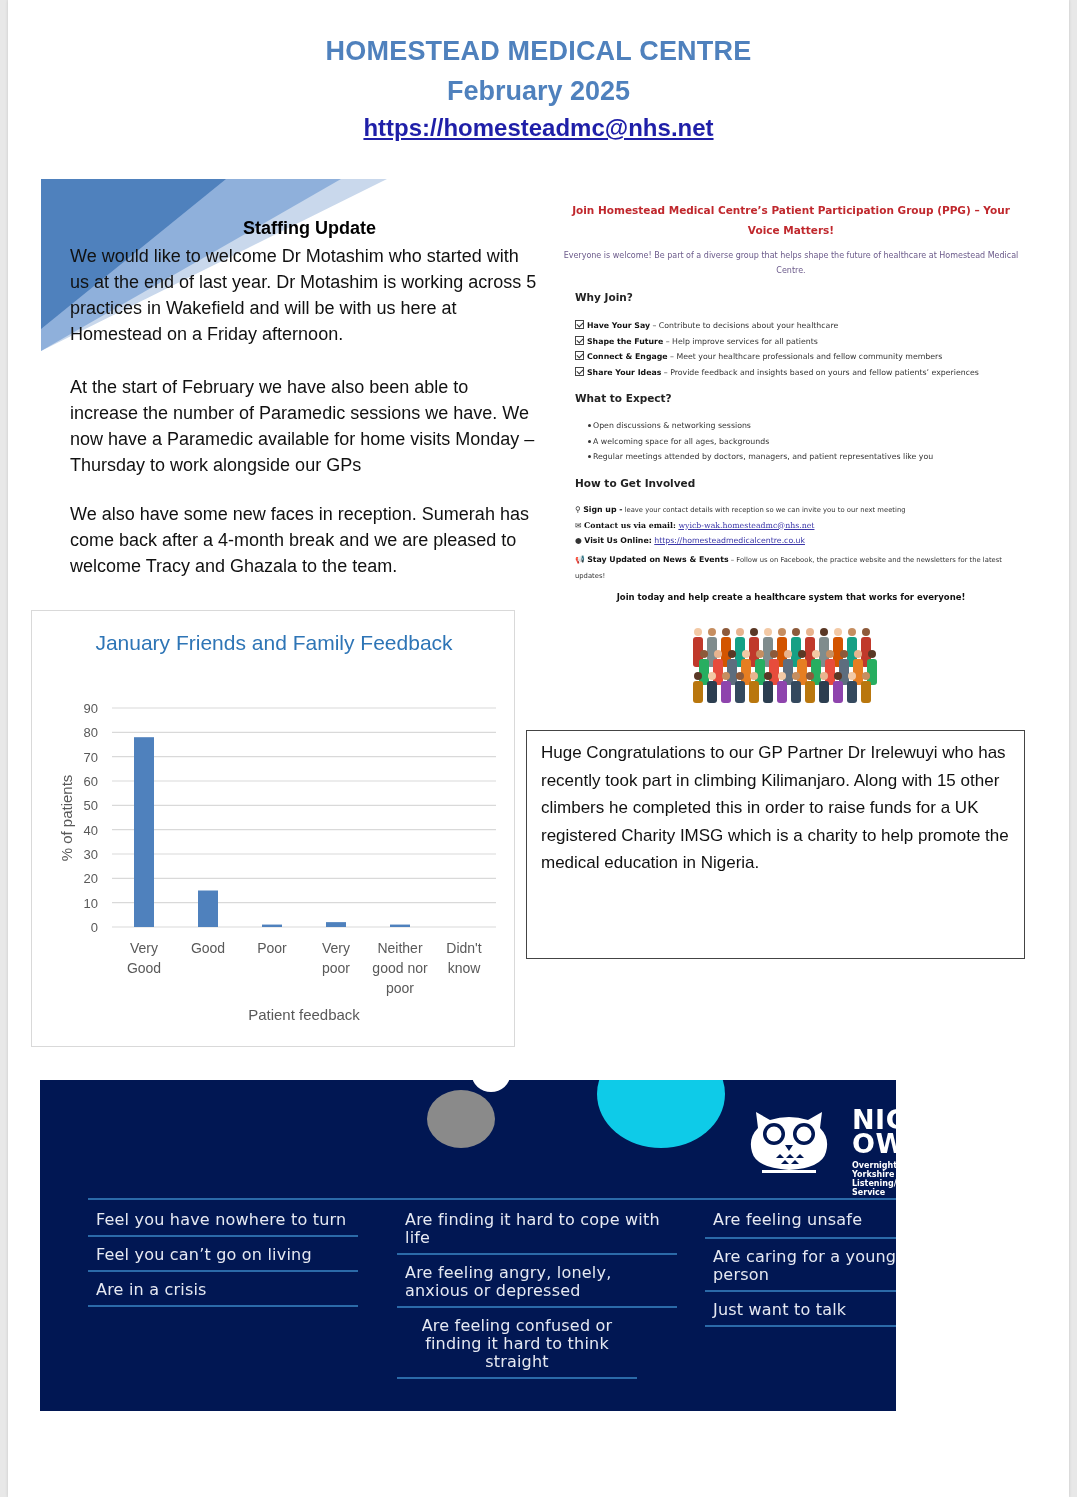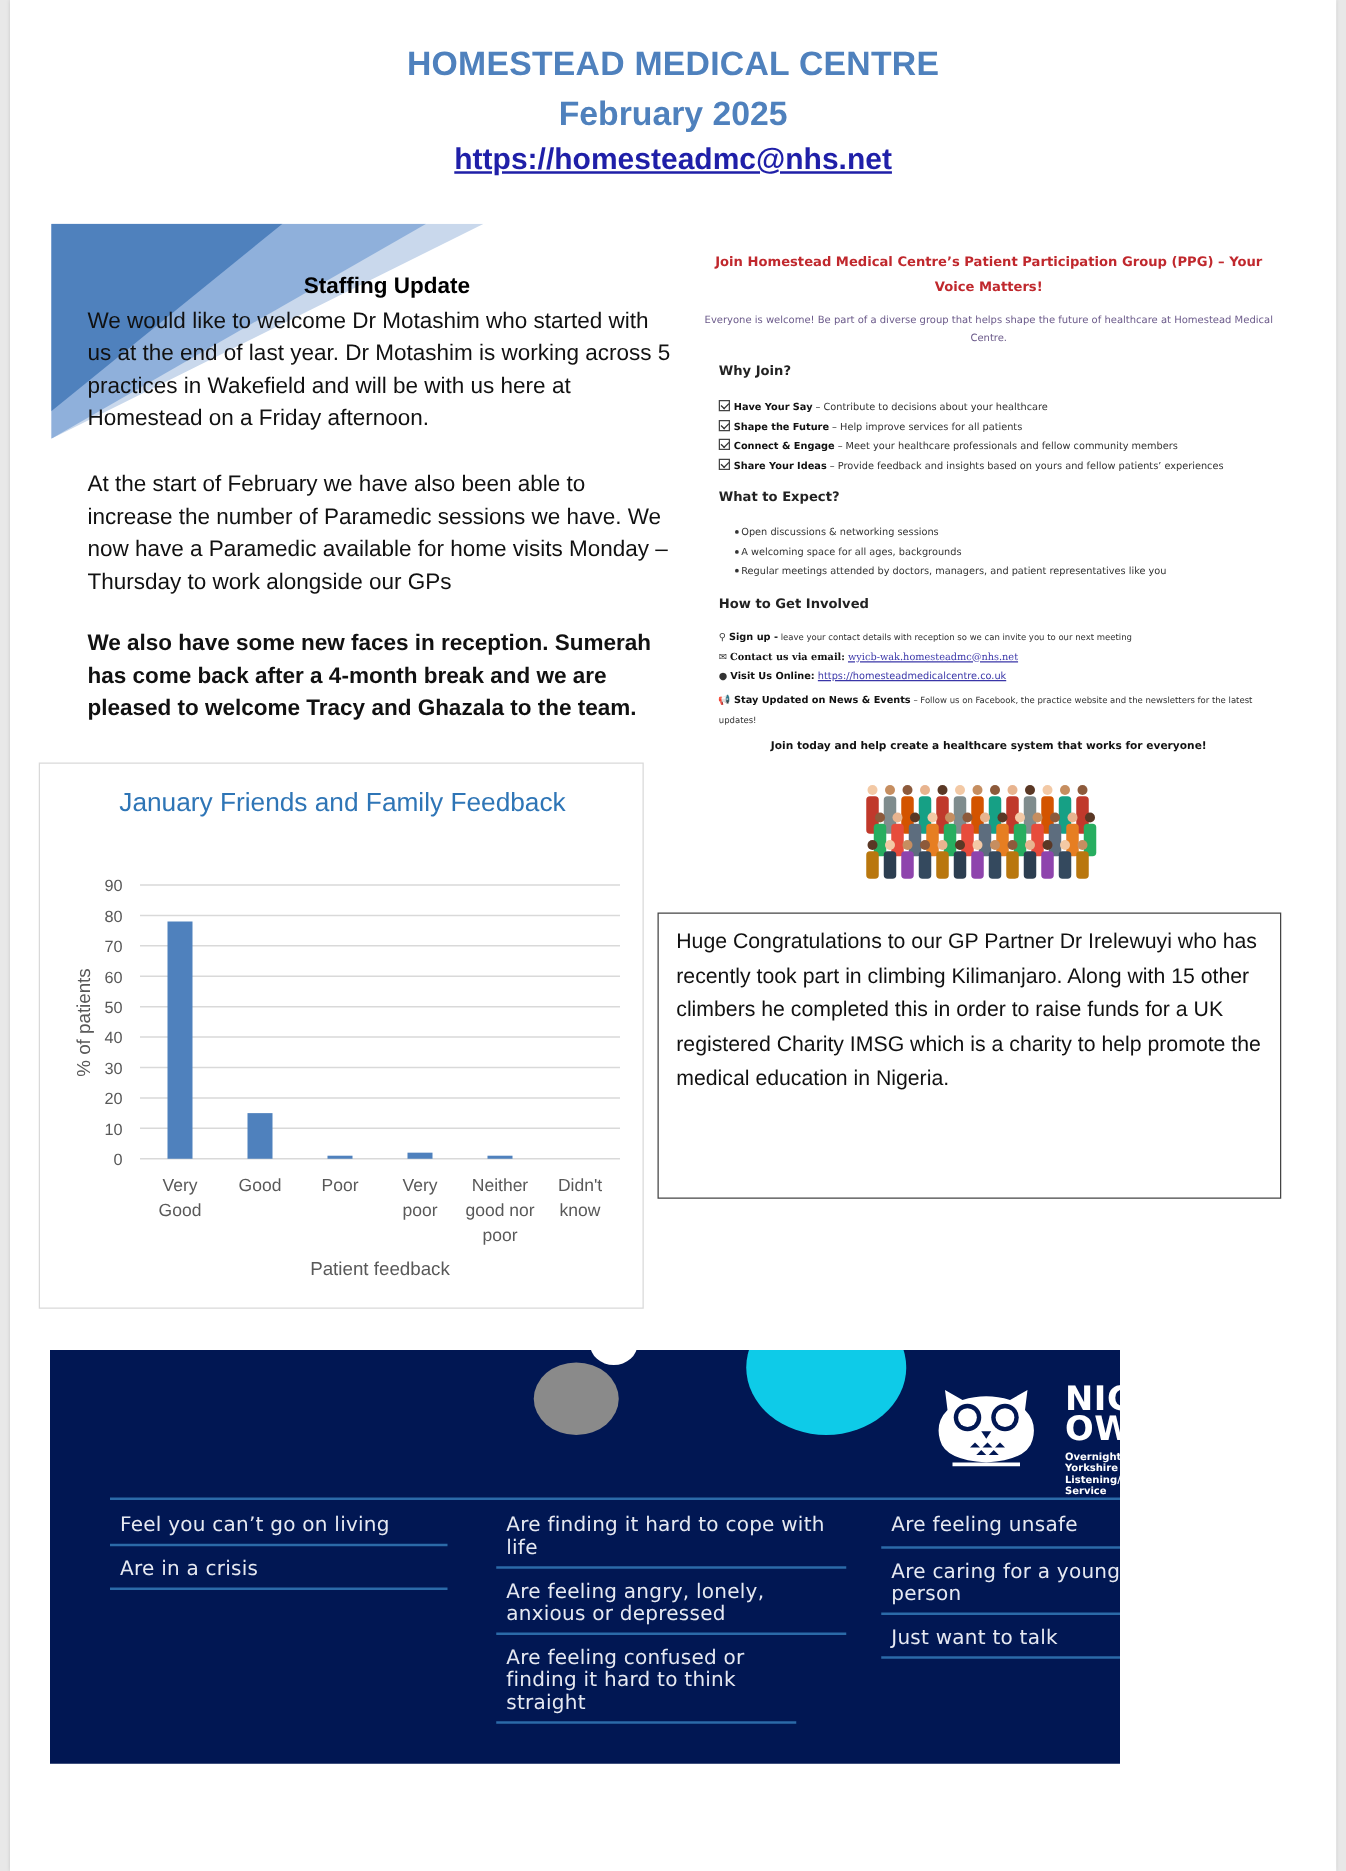--- a/index.html
+++ b/index.html
@@ -12,21 +12,21 @@
   .hdr-title { top: 36px; font-size: 27px; color: #4f81bd; letter-spacing: 0.2px; }
   .hdr-month { top: 76px; font-size: 27px; color: #4f81bd; }
   .hdr-link { top: 114px; font-size: 24px; color: #1f1fa8; text-decoration: underline; }
 
   
   .banner { position: absolute; left: 41px; top: 179px; width: 346px; height: 172px; }
   .staff-title { position: absolute; left: 243px; top: 218px; font-size: 18px; font-weight: bold; color: #000; }
   .staff-p { position: absolute; left: 70px; width: 470px; font-size: 18px; line-height: 26px; color: #111; }
   .staff-p1 { top: 243px; }
   .staff-p2 { top: 374px; }
-  .staff-p3 { top: 501px; font-weight: bold; }
+  .staff-p3 { top: 501px; }
 
   
   .ppg { position: absolute; left: 556px; top: 200px; width: 470px; font-family: "DejaVu Sans", sans-serif; }
   .ppg-title { text-align: center; color: #c0282d; font-weight: bold; font-size: 10.5px; line-height: 20px; }
   .ppg-intro { text-align: center; color: #6b5a8a; font-size: 8px; line-height: 15px; margin-top: 8px; padding: 0 6px; }
   .ppg-h { position: absolute; left: 19px; font-size: 10.5px; font-weight: bold; color: #222; }
   .ppg-list { position: absolute; left: 19px; font-size: 7.8px; color: #333; }
   .ppg-list div { height: 15.5px; white-space: nowrap; }
   .ppg-list b { color: #111; }
   .chk { display: inline-block; width: 9px; height: 9px; border: 1px solid #444; margin-right: 3px; vertical-align: -1px; position: relative; }
@@ -257,27 +257,28 @@
   <div class="owls-logo-text">
     <div class="owls-logo-big">NIGHT</div>
     <div class="owls-logo-big">OWLS</div>
     <div class="owls-logo-small">Overnight West Yorkshire</div>
     <div class="owls-logo-small" style="margin-top:0;">Listening/Advice Service</div>
   </div>
 
   <div class="owls-rule"></div>
 
   <div class="owls-col" style="left:48px;">
+    <div class="owls-item">Feel you have nowhere to turn</div>
     <div class="owls-item">Feel you can’t go on living</div>
     <div class="owls-item">Are in a crisis</div>
   </div>
   <div class="owls-col" style="left:357px; width:280px;">
     <div class="owls-item">Are finding it hard to cope with life</div>
     <div class="owls-item">Are feeling angry, lonely, anxious or depressed</div>
-    <div class="owls-item" style="width:240px;">Are feeling confused or finding it hard to think straight</div>
+    <div class="owls-item" style="width:240px;text-align:center;">Are feeling confused or finding it hard to think straight</div>
   </div>
   <div class="owls-col" style="left:665px; width:280px;">
     <div class="owls-item" style="padding-bottom:8px;">Are feeling unsafe</div>
     <div class="owls-item" style="width:200px; border-bottom:none;">Are caring for a young person</div>
     <div style="height:2px; background:#2b6aa8; width:280px;"></div>
     <div class="owls-item">Just want to talk</div>
   </div>
 </div>
 
 </body></html>

